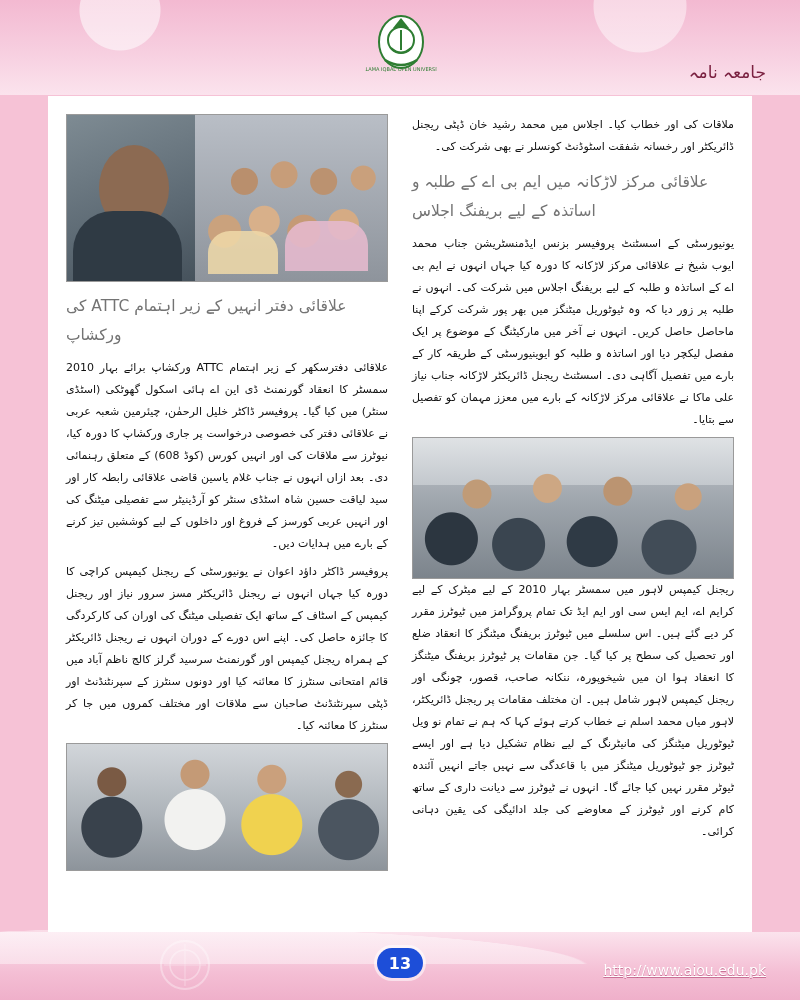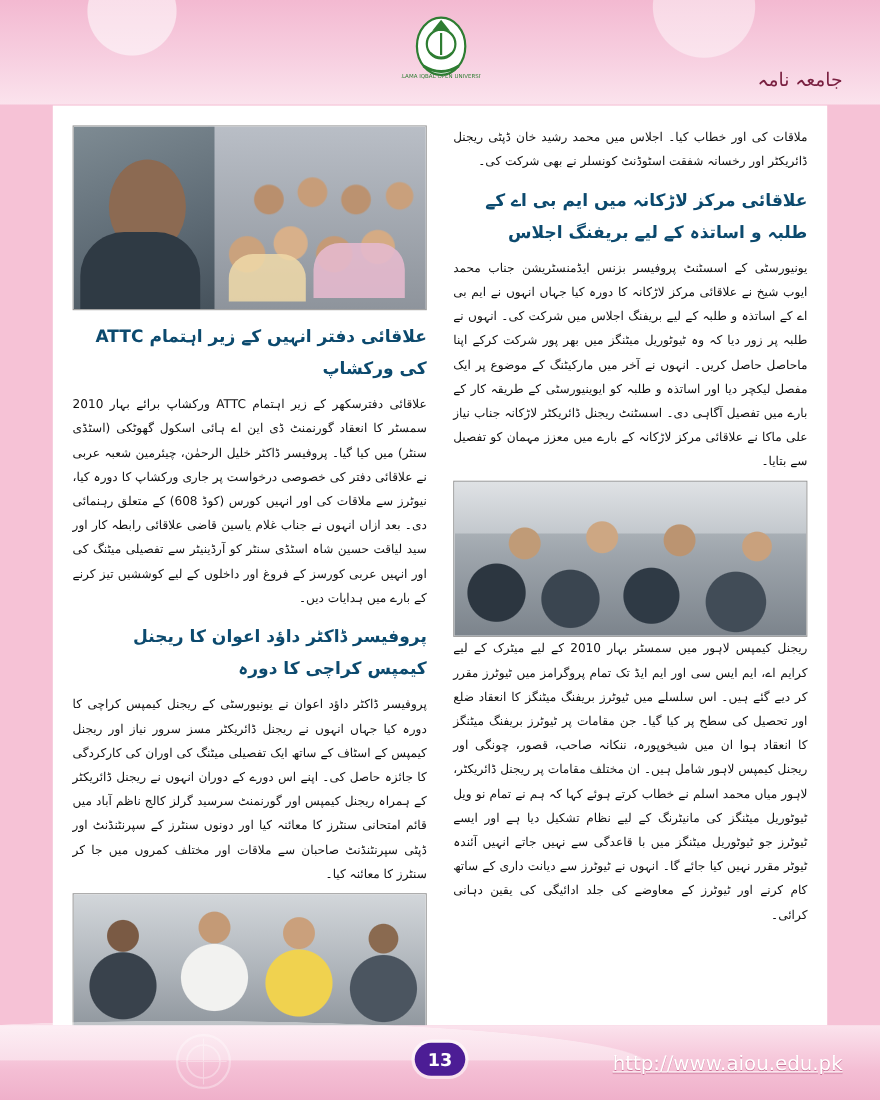--- a/index.html
+++ b/index.html
@@ -49,28 +49,28 @@
     background:linear-gradient(180deg,#fbe3ed 0%, #f4bed4 60%, #efb0ca 100%);
   }
   .bottom-wave {
     position:absolute; bottom:36px; left:0; width:800px; height:36px;
     background:radial-gradient(ellipse 420px 40px at 170px 40px, rgba(255,255,255,.6) 0 99%, transparent 100%);
     opacity:.7;
   }
   .page-num {
     position:absolute; left:50%; bottom:22px; transform:translateX(-50%);
     width:46px; height:30px; border-radius:15px;
-    background:#4c1d95; color:#fff;
+    background:#1d4ed8; color:#fff;
     display:flex; align-items:center; justify-content:center;
     font-size:16px; font-weight:bold;
     box-shadow:0 0 0 3px rgba(255,255,255,.55);
   }
   .site-url {
     position:absolute; right:34px; bottom:22px;
-    font-size:18px; color:#ffffff;
+    font-size:14px; color:#ffffff;
     text-shadow:0 1px 0 rgba(160,40,90,.5);
   }
   .watermark {
     position:absolute; left:156px; bottom:6px; width:58px; height:58px; opacity:.35;
   }
 
   
   .col {
     position:absolute; top:18px; width:322px;
     direction:rtl; text-align:justify;
@@ -83,27 +83,27 @@
     font-size:11px;
     line-height:2.0;
     color:#111;
     direction:rtl;
     text-align:justify;
     text-justify:inter-word;
     margin:0 0 6px 0;
   }
   .heading {
     font-family:"DejaVu Sans", sans-serif;
-    color:#0c4a6e;
+    color:#737373;
     font-size:15.5px;
     line-height:1.9;
     direction:rtl;
-    text-align:right;
+    text-align:left;
     margin:10px 0 6px 0;
-    font-weight:700;
+    font-weight:400;
   }
   .caption {
     font-size:10.4px;
     line-height:1.7;
     color:#111;
     direction:rtl;
     text-align:center;
     margin:4px 0 8px 0;
   }
 
@@ -227,21 +227,20 @@
         <div class="ph-left"></div>
         <div class="ph-face"></div>
         <div class="ph-body"></div>
         <div class="ph-scarf"></div>
         <div class="ph-scarf2"></div>
       </div>
 
       <div class="heading">علاقائی دفتر انہیں کے زیر اہتمام ATTC کی ورکشاپ</div>
       <p class="urdu">علاقائی دفترسکھر کے زیر اہتمام ATTC ورکشاپ برائے بہار 2010 سمسٹر کا انعقاد گورنمنٹ ڈی این اے ہائی اسکول گھوٹکی (اسٹڈی سنٹر) میں کیا گیا۔ پروفیسر ڈاکٹر خلیل الرحمٰن، چیئرمین شعبہ عربی نے علاقائی دفتر کی خصوصی درخواست پر جاری ورکشاپ کا دورہ کیا، نیوٹرز سے ملاقات کی اور انہیں کورس (کوڈ 608) کے متعلق رہنمائی دی۔ بعد ازاں انہوں نے جناب غلام یاسین قاضی علاقائی رابطہ کار اور سید لیاقت حسین شاہ اسٹڈی سنٹر کو آرڈینیٹر سے تفصیلی میٹنگ کی اور انہیں عربی کورسز کے فروغ اور داخلوں کے لیے کوششیں تیز کرنے کے بارے میں ہدایات دیں۔</p>
 
-      <div class="heading">پروفیسر ڈاکٹر داؤد اعوان کا ریجنل کیمپس کراچی کا دورہ</div>
       <p class="urdu">پروفیسر ڈاکٹر داؤد اعوان نے یونیورسٹی کے ریجنل کیمپس کراچی کا دورہ کیا جہاں انہوں نے ریجنل ڈائریکٹر مسز سرور نیاز اور ریجنل کیمپس کے اسٹاف کے ساتھ ایک تفصیلی میٹنگ کی اوران کی کارکردگی کا جائزہ حاصل کی۔ اپنے اس دورے کے دوران انہوں نے ریجنل ڈائریکٹر کے ہمراہ ریجنل کیمپس اور گورنمنٹ سرسید گرلز کالج ناظم آباد میں قائم امتحانی سنٹرز کا معائنہ کیا اور دونوں سنٹرز کے سپرنٹنڈنٹ اور ڈپٹی سپرنٹنڈنٹ صاحبان سے ملاقات اور مختلف کمروں میں جا کر سنٹرز کا معائنہ کیا۔</p>
 
       <div class="photo p3">
         <div class="ph-bg"></div>
         <div class="ph-people"></div>
       </div>
 
     </div>
 
     <div class="col right">

